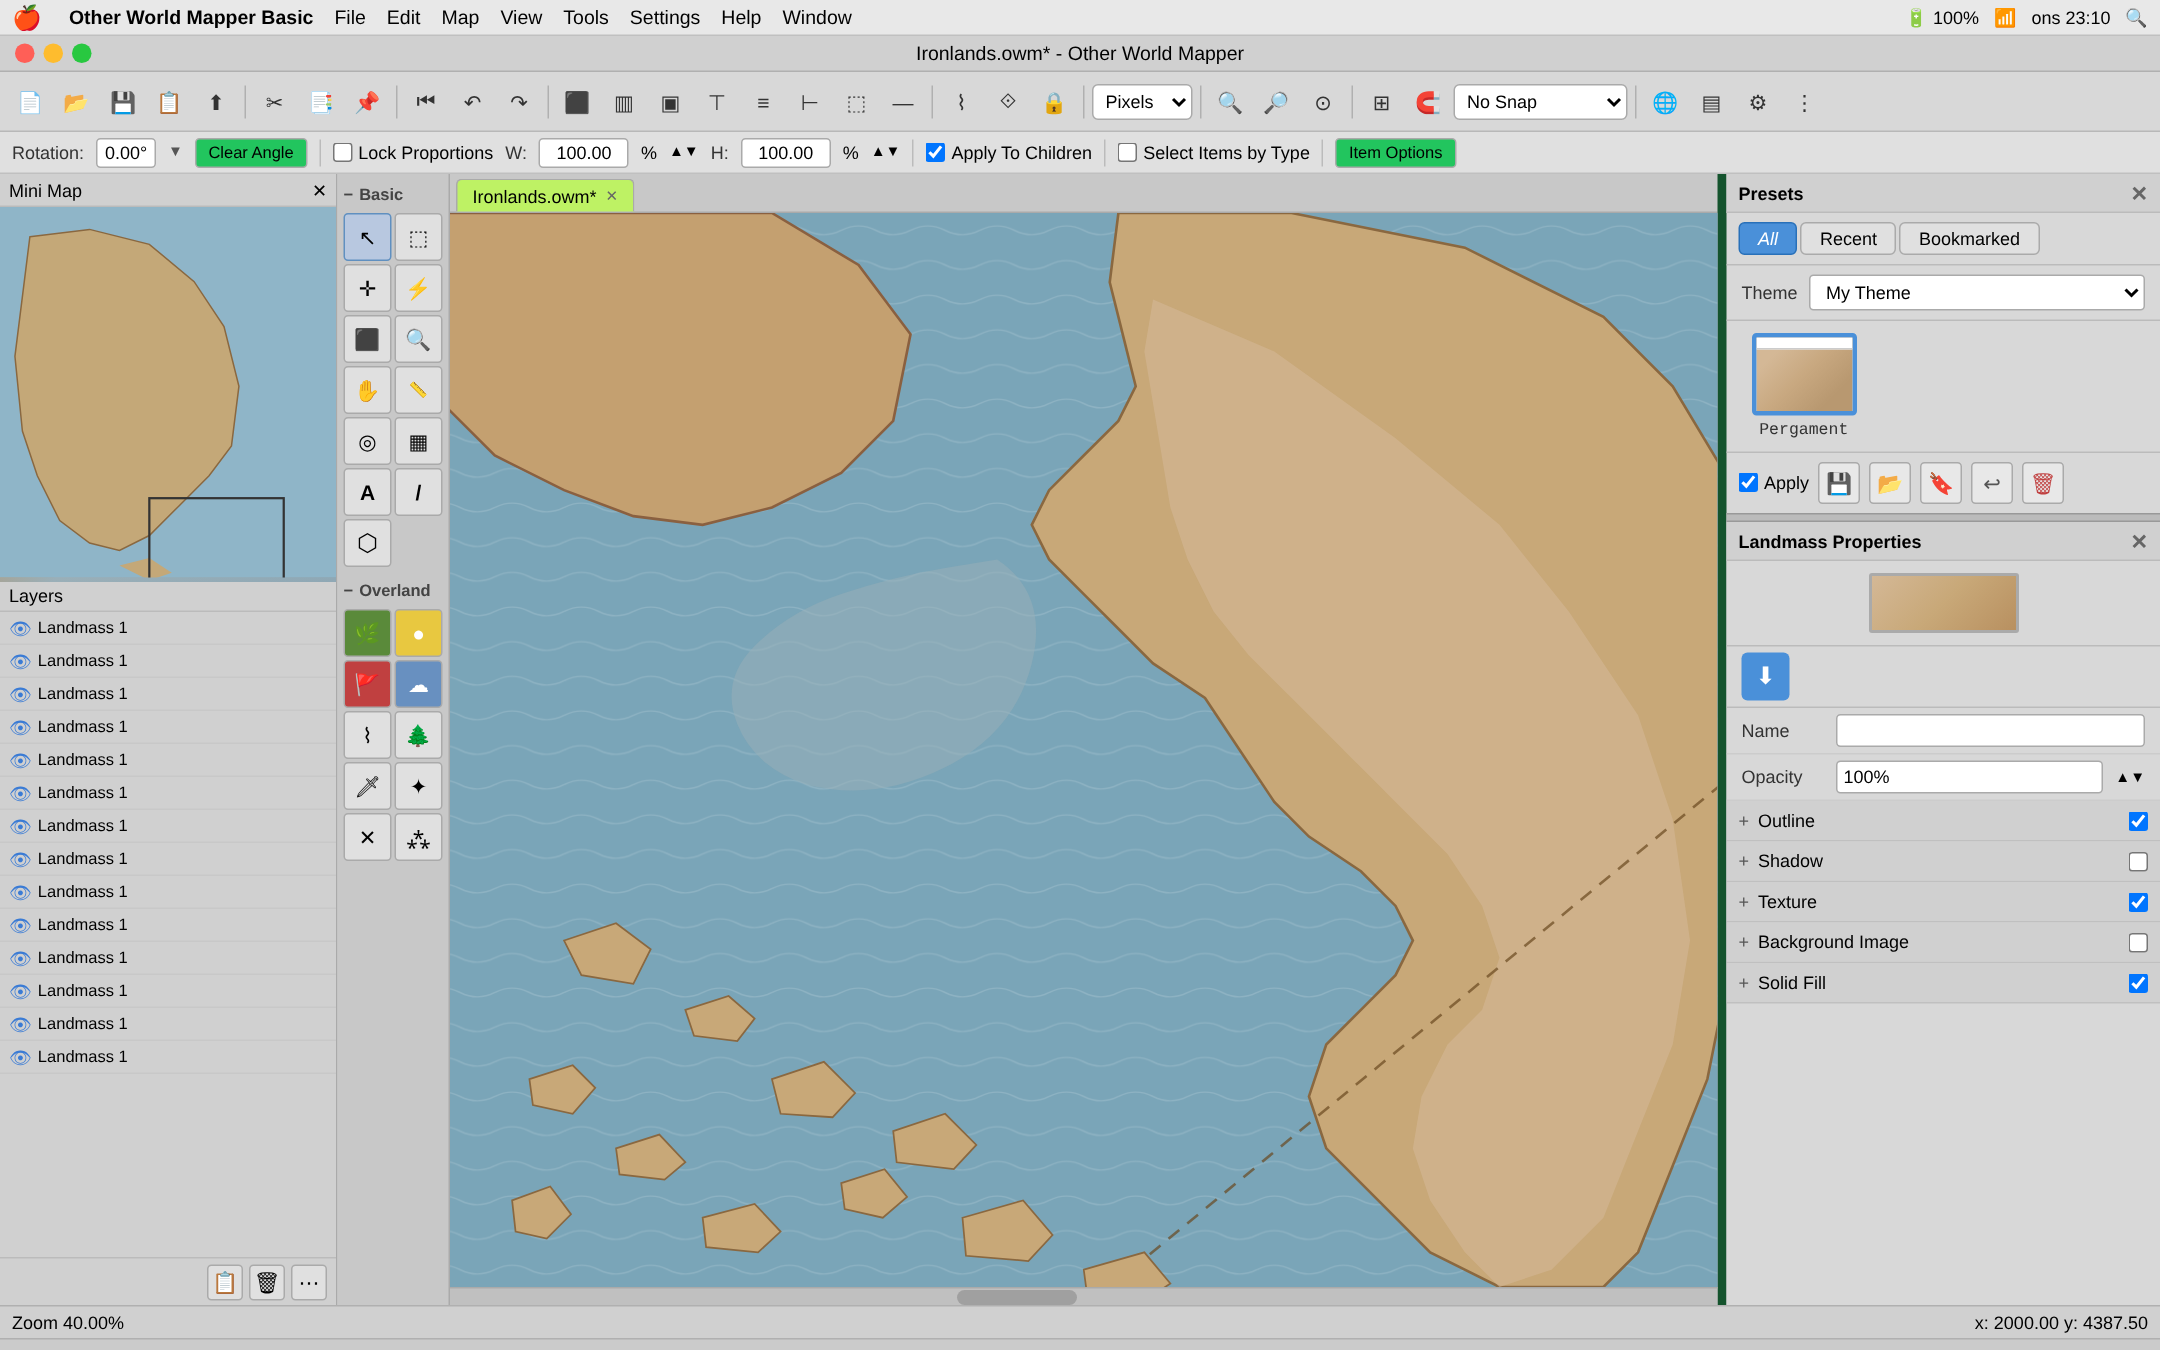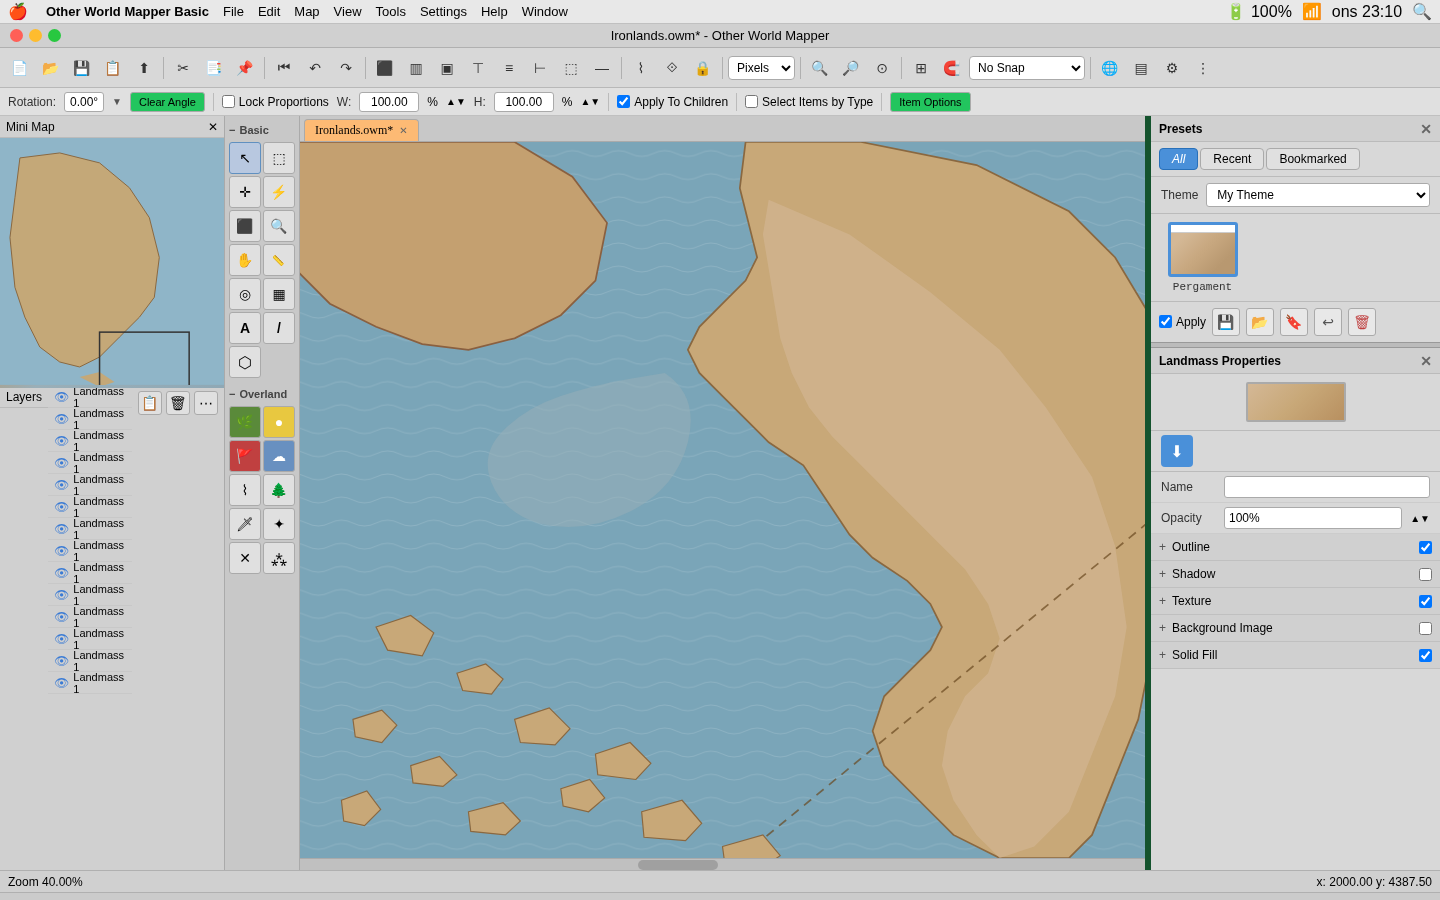--- a/index.html
+++ b/index.html
@@ -12,21 +12,21 @@
       display: flex;
       align-items: center;
       padding: 0 8px;
       border-bottom: 1px solid #c0c0c0;
       gap: 14px;
       font-size: 13px;
     }
     .menubar-apple { font-size: 16px; margin-right: 4px; }
     .menubar-item { font-weight: 500; cursor: pointer; }
     .menubar-item.bold { font-weight: 700; }
-    .menubar-right { margin-left: auto; display: flex; gap: 10px; align-items: center; font-size: 16px; }
+    .menubar-right { margin-left: auto; display: flex; gap: 10px; align-items: center; font-size: 12px; }
     .traffic-lights { display: flex; gap: 6px; align-items: center; }
     .traffic-light { width: 13px; height: 13px; border-radius: 50%; cursor: pointer; }
     .tl-red { background: #ff5f57; }
     .tl-yellow { background: #febc2e; }
     .tl-green { background: #28c840; }
 
     
     .titlebar {
       height: 24px;
       background: #d0d0d0;
@@ -132,21 +132,21 @@
     .mini-map-bg {
       width: 100%; height: 100%;
       background: linear-gradient(135deg, #c4a878 0%, #b8956a 40%, #9aafb8 60%, #8fa8b5 100%);
       position: relative;
     }
 
     
     .layers-panel {
       flex: 1;
       display: flex;
-      flex-direction: row;
+      flex-direction: column;
       background: #d0d0d0;
     }
     .layers-header {
       height: 22px;
       background: #d0d0d0;
       display: flex; align-items: center;
       padding: 0 6px;
       font-size: 12px;
       font-weight: 500;
       border-bottom: 1px solid #bbb;
@@ -228,21 +228,21 @@
       height: 22px;
       background: #e8e8e8;
       border: 1px solid #aaa;
       border-bottom: none;
       border-radius: 4px 4px 0 0;
       padding: 0 10px;
       font-size: 12px;
       display: flex; align-items: center; gap: 6px;
       cursor: pointer;
     }
-    .canvas-tab.active { background: #fdba74; font-family: Liberation Serif, serif; }
+    .canvas-tab.active { background: #bef264; }
     .canvas-close { font-size: 10px; color: #666; cursor: pointer; }
     .canvas-viewport {
       flex: 1;
       position: relative;
       overflow: hidden;
       background: #7a9aaa;
     }
 
     
     .map-svg { position: absolute; top: 0; left: 0; width: 100%; height: 100%; }

